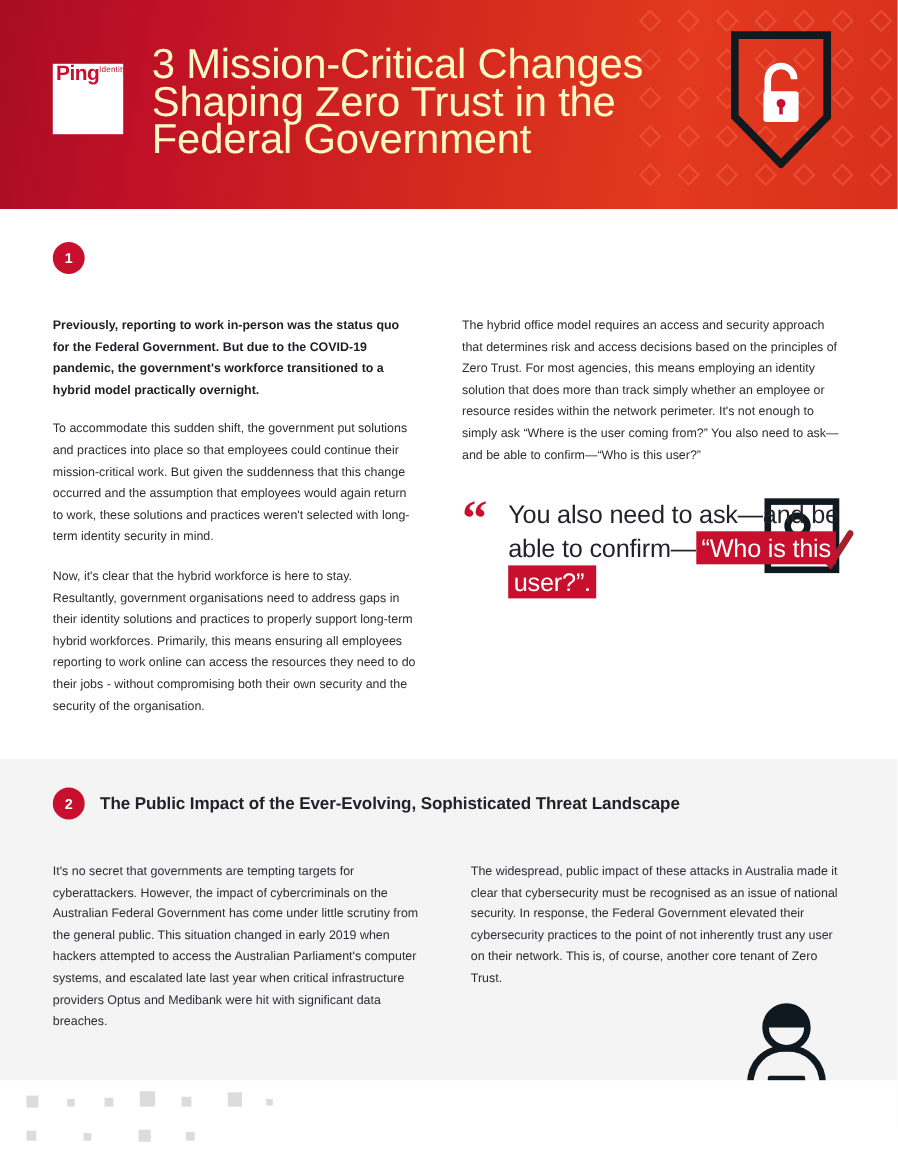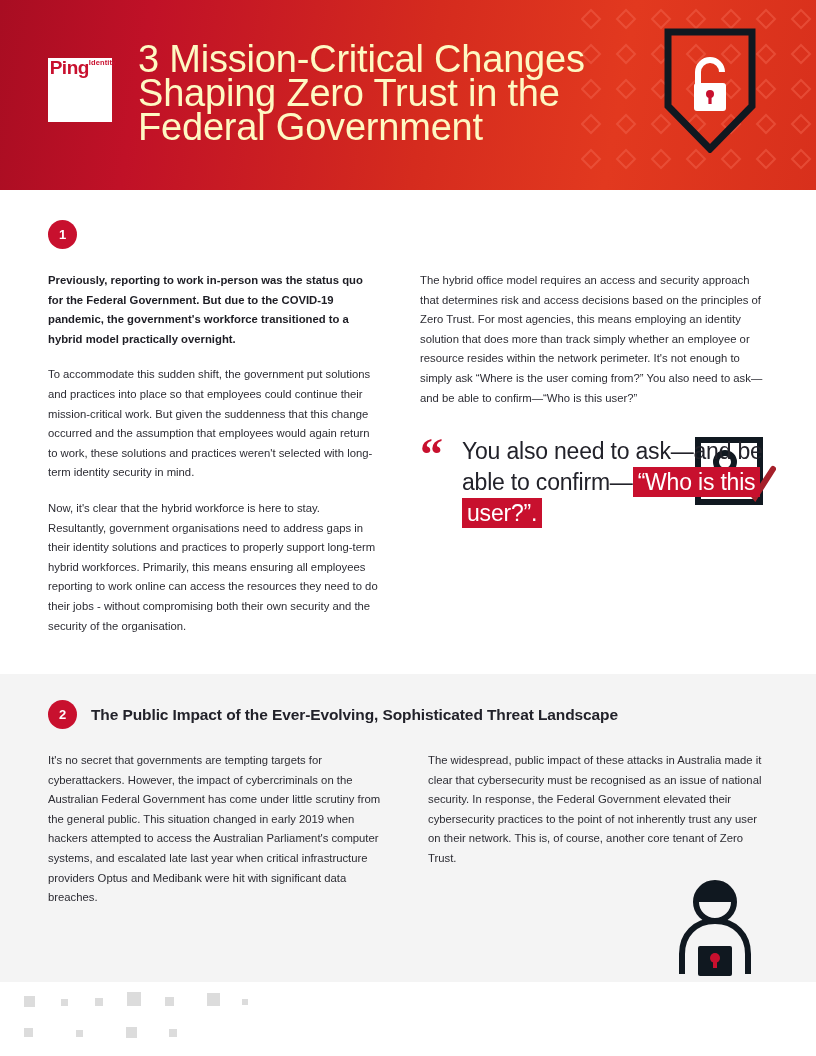--- a/index.html
+++ b/index.html
@@ -45,21 +45,21 @@
   .logo-ping {
     color: #c8102e;
     font-size: 19px;
     font-weight: bold;
     letter-spacing: -0.5px;
     line-height: 19px;
   }
   .logo-identity {
     color: #c8102e;
     font-size: 7.5px;
-    font-weight: bold;
+    font-weight: normal;
     line-height: 10px;
     letter-spacing: 0.1px;
   }
   .header-title {
     position: absolute;
     left: 138px; top: 42px;
     width: 470px;
     color: #fef9c3;
     font-size: 38px;
     font-weight: normal;
@@ -94,21 +94,21 @@
   }
   .sec-title {
     font-size: 15.5px;
     font-weight: bold;
     color: #22222a;
     letter-spacing: -0.1px;
   }
   .cols {
     display: flex;
     gap: 40px;
-    margin-top: 22px;
+    margin-top: 38px;
   }
   .col { width: 348px; }
   p.body {
     font-size: 11.3px;
     line-height: 19.6px;
     color: #2c2c33;
     margin-bottom: 16px;
   }
   p.lead {
     font-size: 11.3px;

